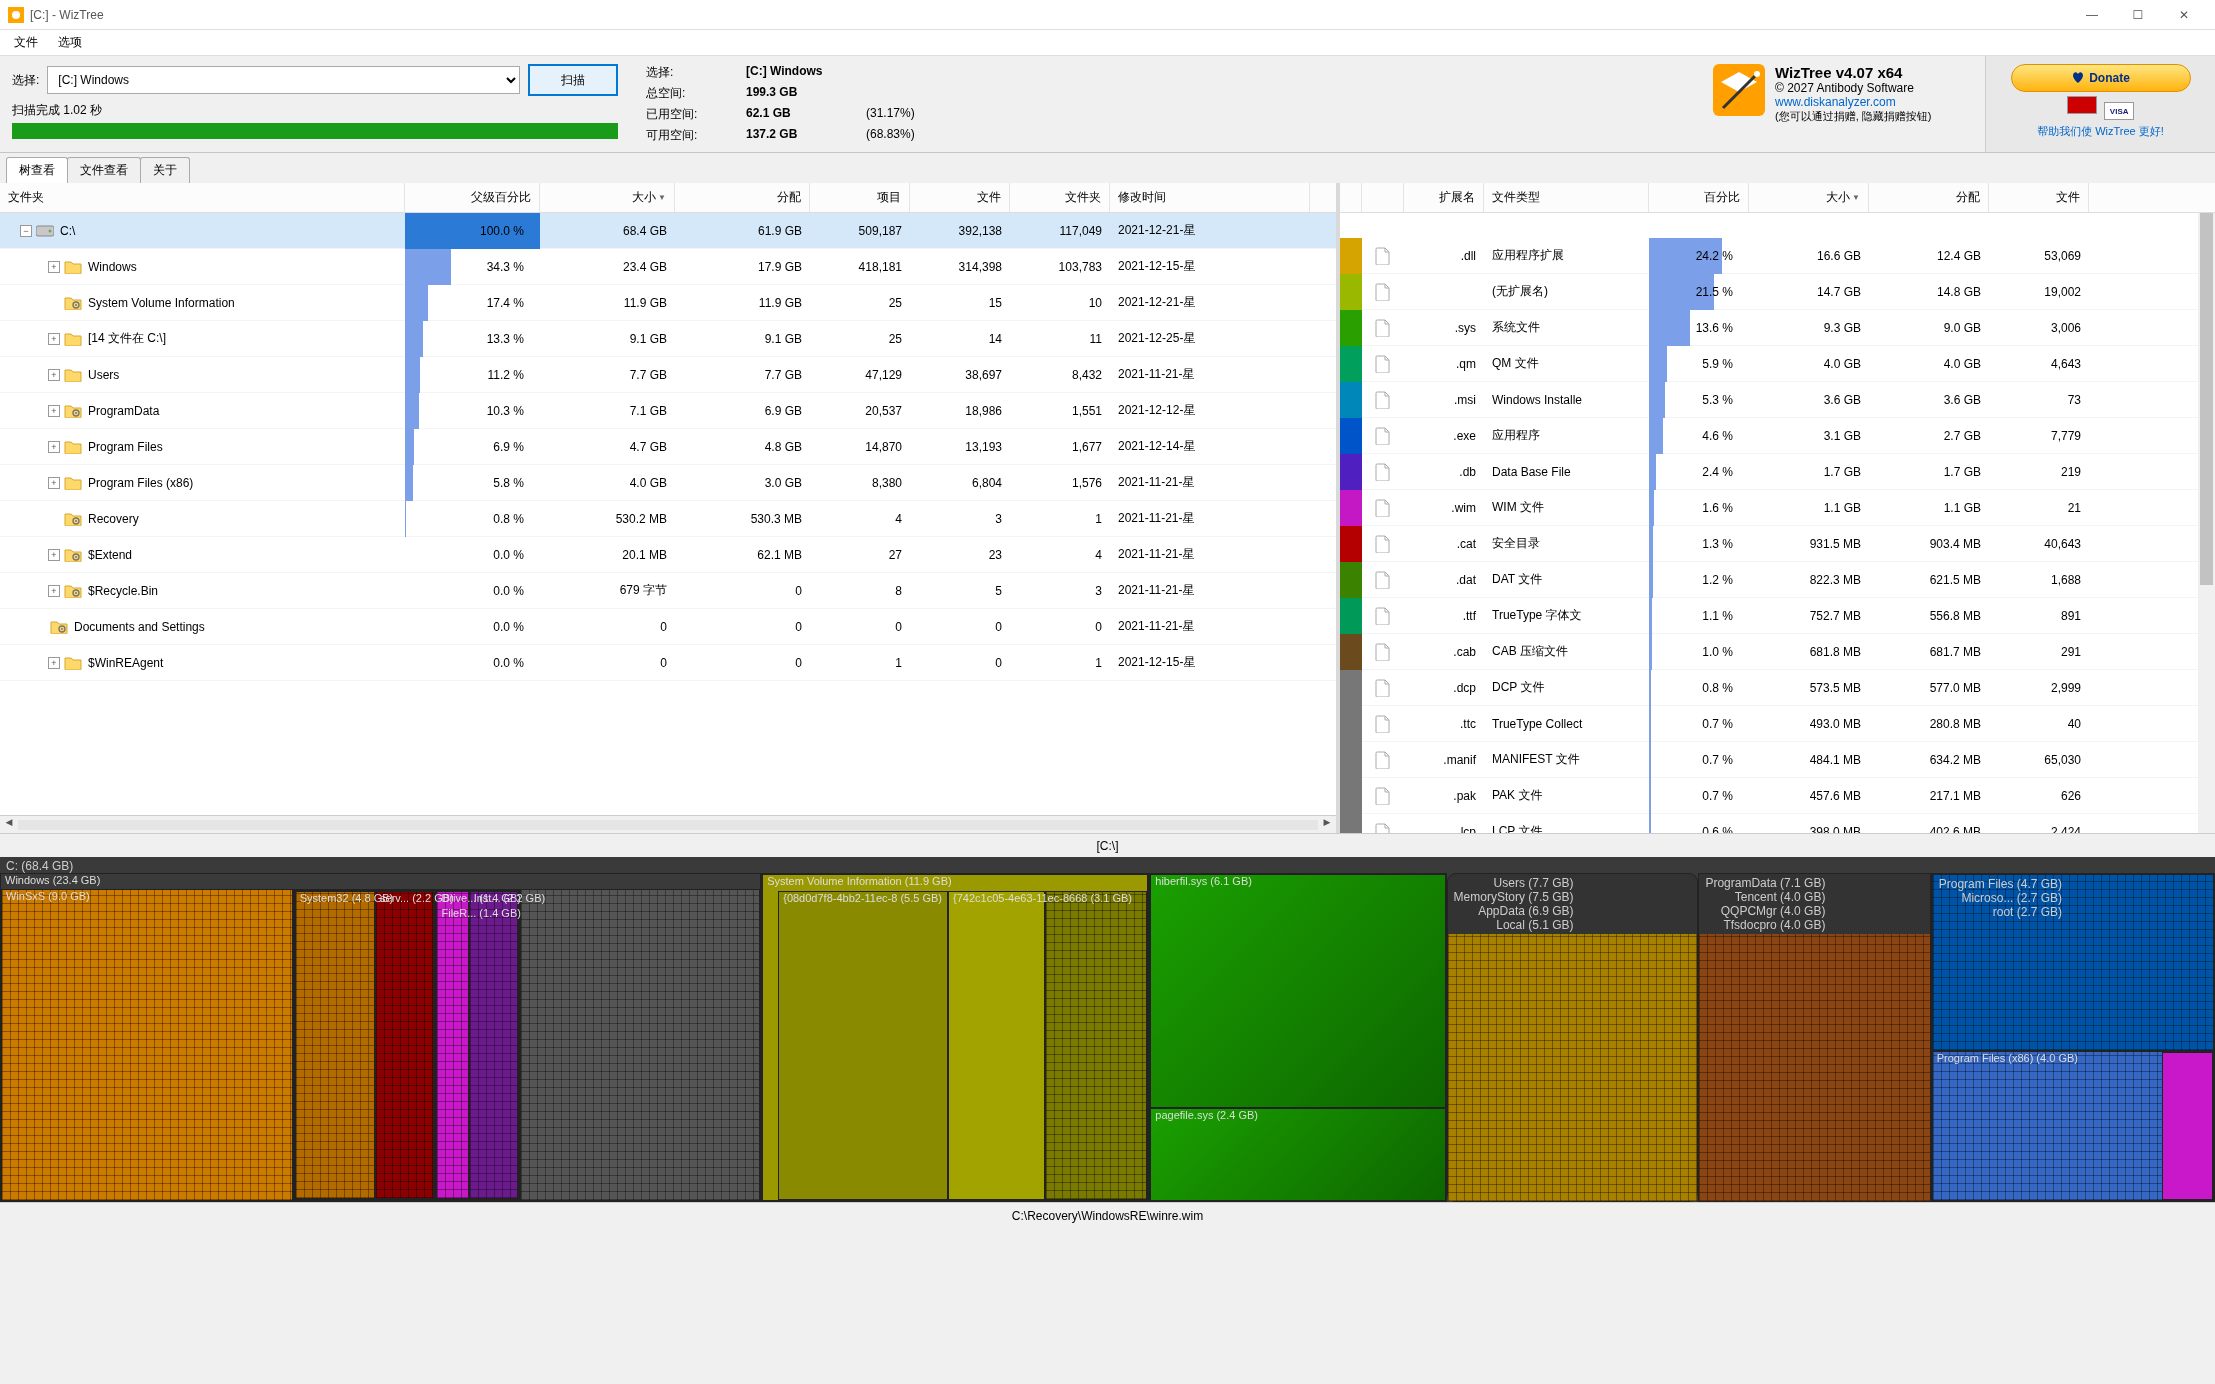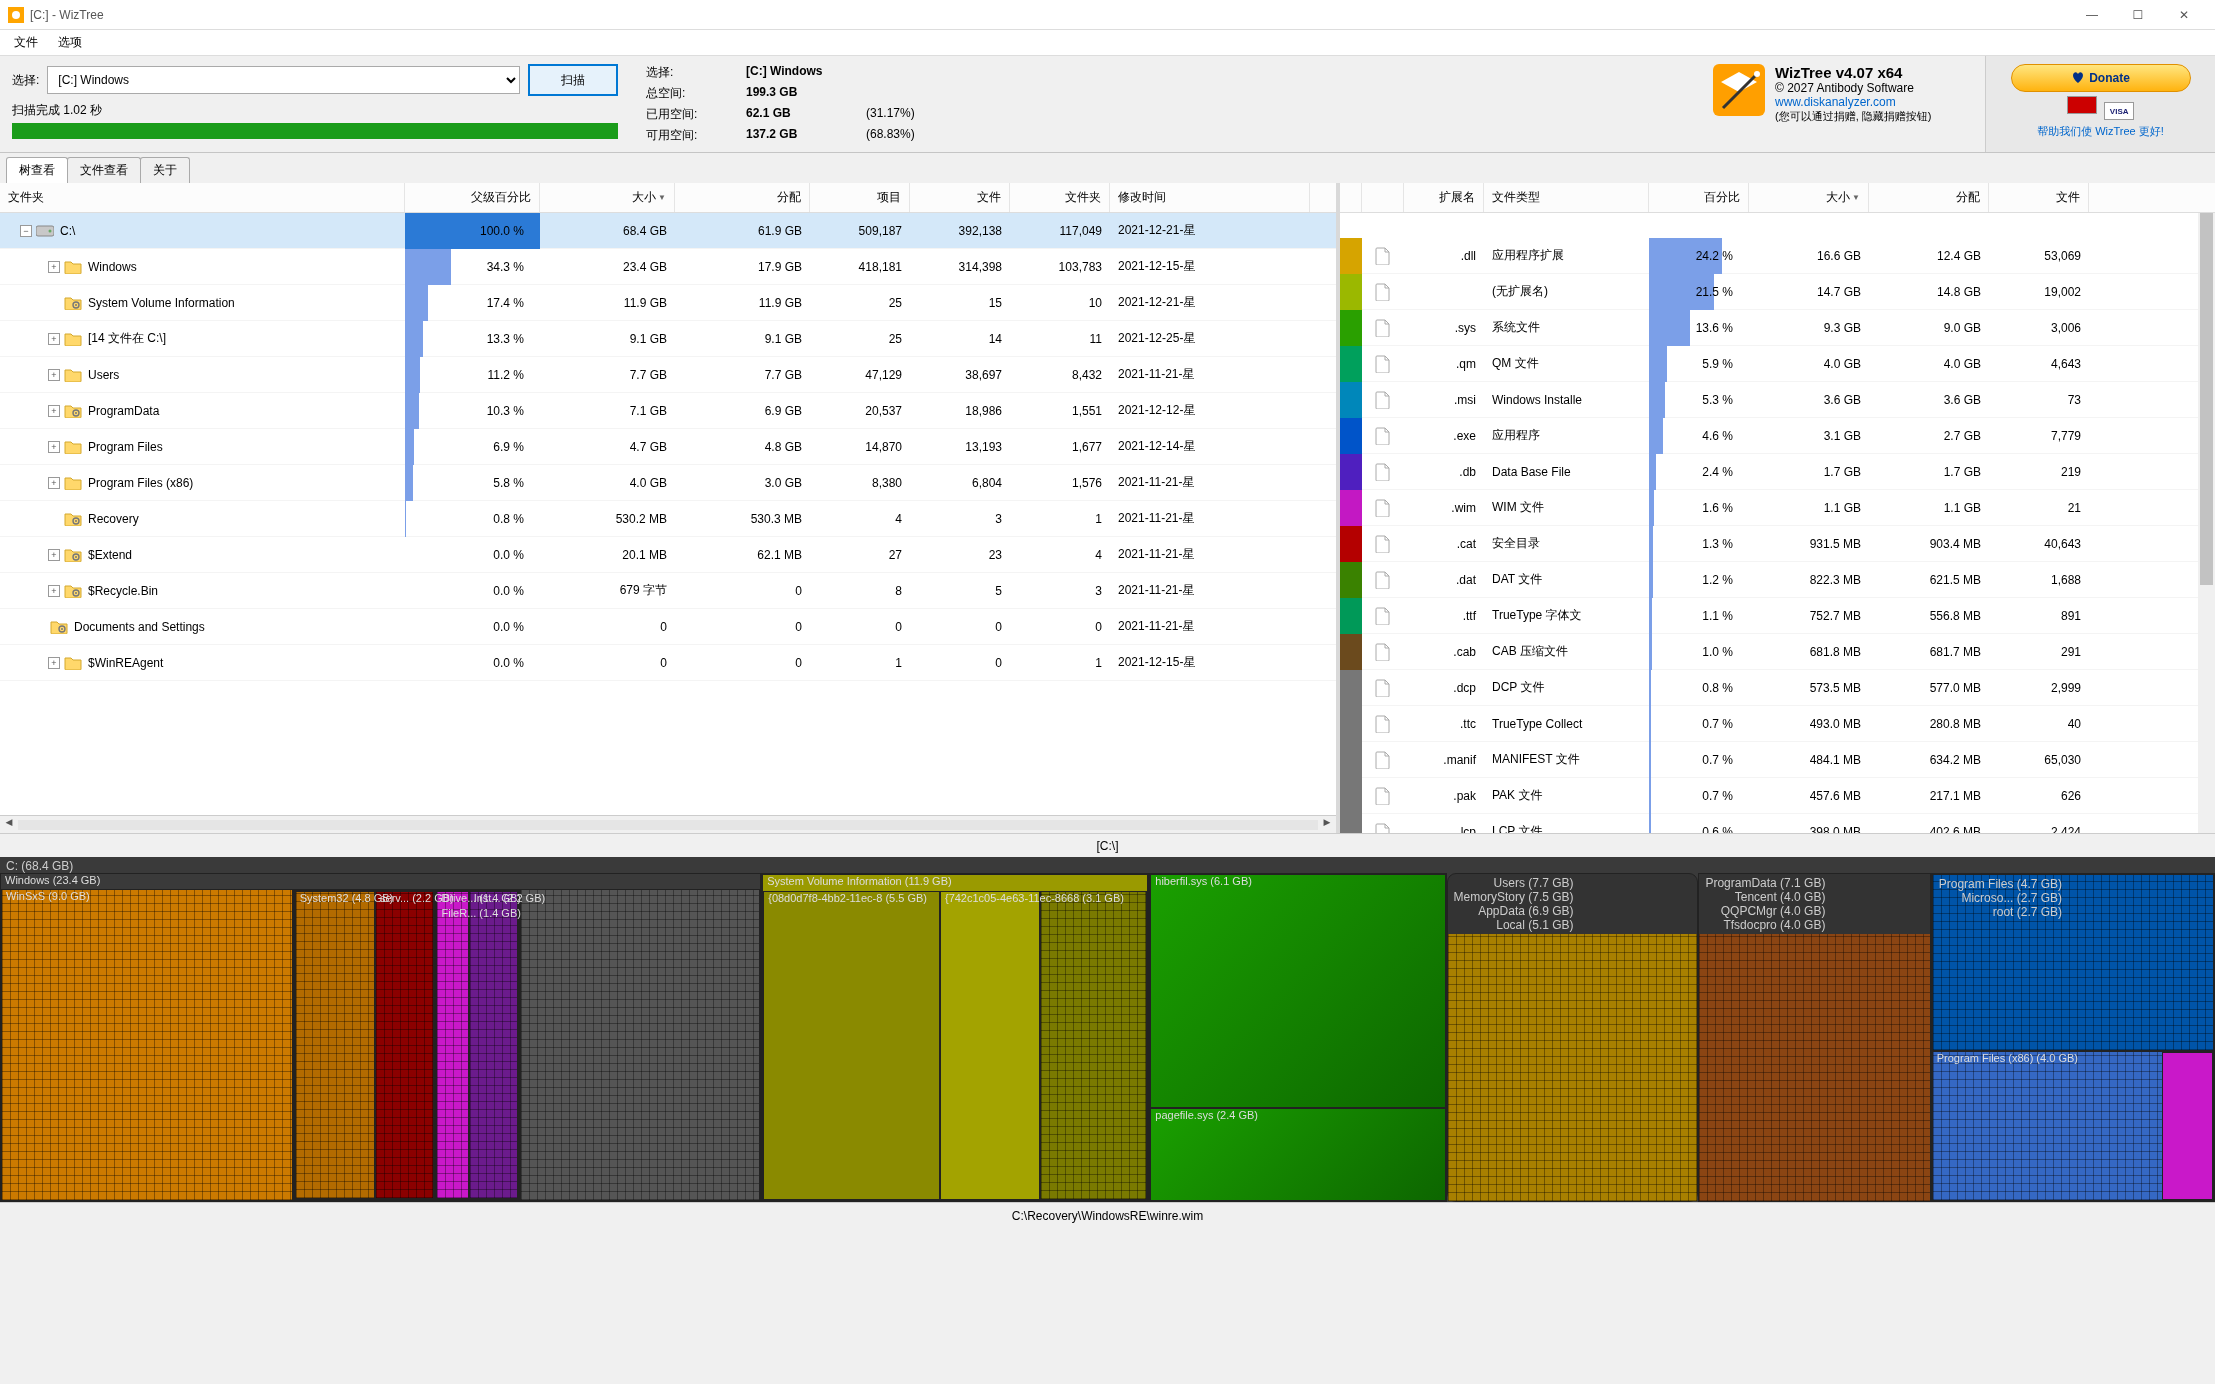--- a/index.html
+++ b/index.html
@@ -890,21 +890,21 @@
       </div>
       <div class="tm-box" style="flex:7.4; background:#555;">
         <div class="tm-grid"></div>
       </div>
     </div>
   </div>
 
   <div class="tm-box" style="flex:11.9; margin-top:16px; display:flex; flex-direction:column;">
     <div class="tm-box" style="flex:1; background:#9a9a00; display:flex;">
       <span class="tm-label">System Volume Information (11.9 GB)</span>
-      <div class="tm-box" style="flex:5.5; background:#8a8a00; margin-top:16px;">
+      <div class="tm-box" style="flex:5.5; background:#8a8a00; margin-top:16px;margin-left:15px;">
           <span class="tm-label">{08d0d7f8-4bb2-11ec-8 (5.5 GB)</span>
         </div>
       <div class="tm-box" style="flex:3.1; background:#a3a300; margin-top:16px;">
           <span class="tm-label">{742c1c05-4e63-11ec-8668 (3.1 GB)</span>
         </div>
       <div class="tm-box" style="flex:3.3; background:#7a7a00; margin-top:16px;">
           <div class="tm-grid"></div>
         </div>
     </div>
   </div>

